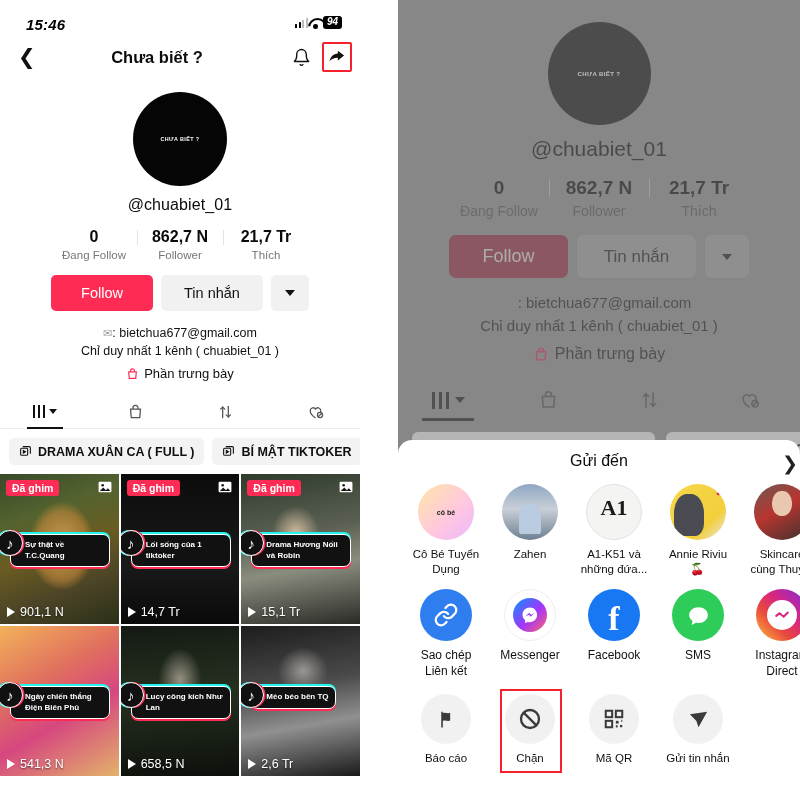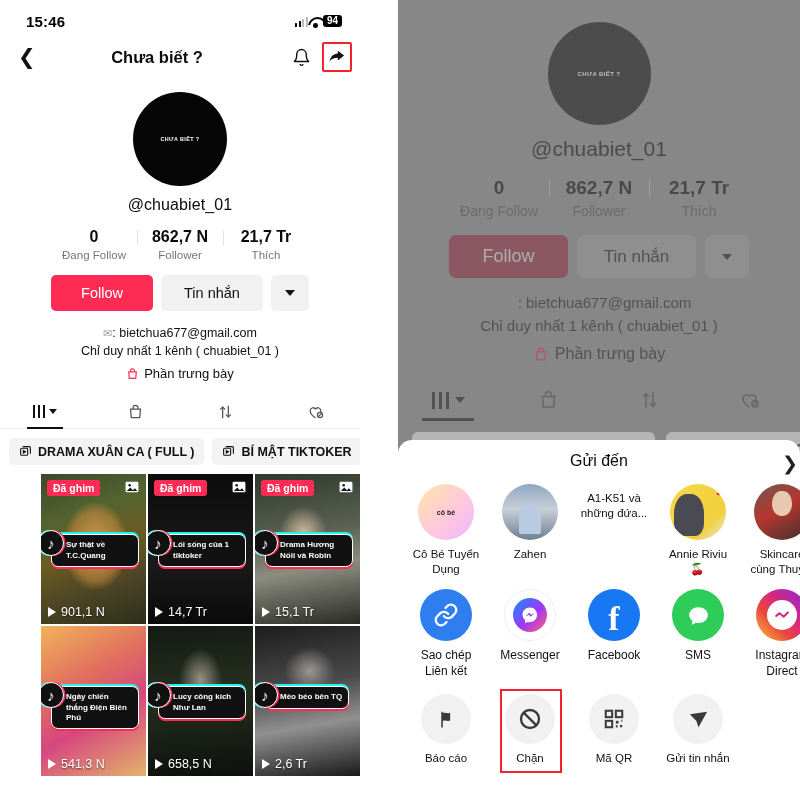--- a/index.html
+++ b/index.html
@@ -10,22 +10,22 @@
     overflow: hidden;
   }
   .stage { position: relative; width: 800px; height: 800px; background:#fff; }
 
   
   .left-panel {
     position: absolute; left: 0; top: 0; width: 360px; height: 800px;
     background: #fff; overflow: hidden;
   }
   .statusbar {
-    height: 34px; display: flex; align-items: center;
-    justify-content: space-between; padding: 8px 18px 0 26px;
+    height: 34px; display: flex; align-items: flex-start;
+    justify-content: space-between; padding: 16px 18px 0 26px; font-style: italic;
   }
   .clock { font-size: 15px; font-weight: bold; color:#000; letter-spacing: .2px; }
   .status-right { display: flex; align-items: center; }
   .sig { display:flex; align-items:flex-end; gap:1.5px; height:11px; }
   .sig i { display:block; width:2px; background:#000; border-radius:.5px; }
   .sig i:nth-child(1){height:4px;} .sig i:nth-child(2){height:6px;}
   .sig i:nth-child(3){height:8px; background:#bbb;} .sig i:nth-child(4){height:10px;background:#bbb;}
   .wifi { width: 15px; height: 11px; position: relative; }
   .wifi::before {
     content:""; position:absolute; left:0; top:1px; width:15px; height:15px;
@@ -99,21 +99,21 @@
   .bars i { display:block; width:2.4px; height:13px; background:#111; }
   .mini-caret { width:0;height:0;border-left:4px solid transparent;border-right:4px solid transparent;border-top:5px solid #111; }
 
   .chips { display:flex; gap:8px; padding: 9px 9px 0; }
   .chip {
     background:#f3f3f4; border-radius:5px; height:27px; padding:0 10px;
     display:flex; align-items:center; gap:6px; font-size:12.5px; font-weight:bold;
     color:#101010; white-space:nowrap;
   }
 
-  .grid { display:grid; grid-template-columns: repeat(3, 1fr); gap:2px; margin-top:9px;margin-left:41px; }
+  .grid { display:grid; grid-template-columns: repeat(3, 1fr); gap:2px; margin-top:9px; }
   .cell { position:relative; height:150px; overflow:hidden; background:#141414; }
   .cell .photo { position:absolute; inset:0; }
   .pin-badge {
     position:absolute; left:6px; top:6px; background:#fe2c55; color:#fff;
     font-size:10.5px; font-weight:bold; border-radius:3px; padding:2px 6px; z-index:4;
   }
   .multi-icon {
     position:absolute; right:7px; top:7px; width:14px; height:12px; z-index:4;
   }
   .vid-title {
@@ -565,20 +565,23 @@
           </div>
           <div class="c-name">Cô Bé Tuyển Dụng</div>
         </div>
         <div class="contact">
           <div class="c-av" style="background:linear-gradient(180deg,#8fa7c4,#c8cfd6 45%,#6e7f92);">
             <div style="position:absolute;left:30%;top:35%;width:40%;height:55%;background:#b9cbe0;border-radius:40% 40% 10% 10%;"></div>
           </div>
           <div class="c-name">Zahen</div>
         </div>
         <div class="contact">
+          <div class="c-av" style="background:#f4f4f2;border:1px solid #e2e2e2;">
+            <div style="position:absolute;left:50%;top:42%;transform:translate(-50%,-50%);font-size:22px;font-weight:bold;color:#1a1a1a;font-family:'Liberation Serif',serif;">A1</div>
+          </div>
           <div class="c-name">A1-K51 và những đứa...</div>
         </div>
         <div class="contact">
           <div class="c-av" style="background:linear-gradient(135deg,#f5d94a,#f2cf3c 70%,#e8e8e8);">
             <div style="position:absolute;left:8%;top:18%;width:52%;height:75%;background:#4a4a52;border-radius:45% 45% 30% 30%;"></div>
             <div style="position:absolute;right:10%;top:12%;font-size:5px;color:#e0306a;font-weight:bold;">❤</div>
           </div>
           <div class="c-name">Annie Riviu 🍒</div>
         </div>
         <div class="contact">

